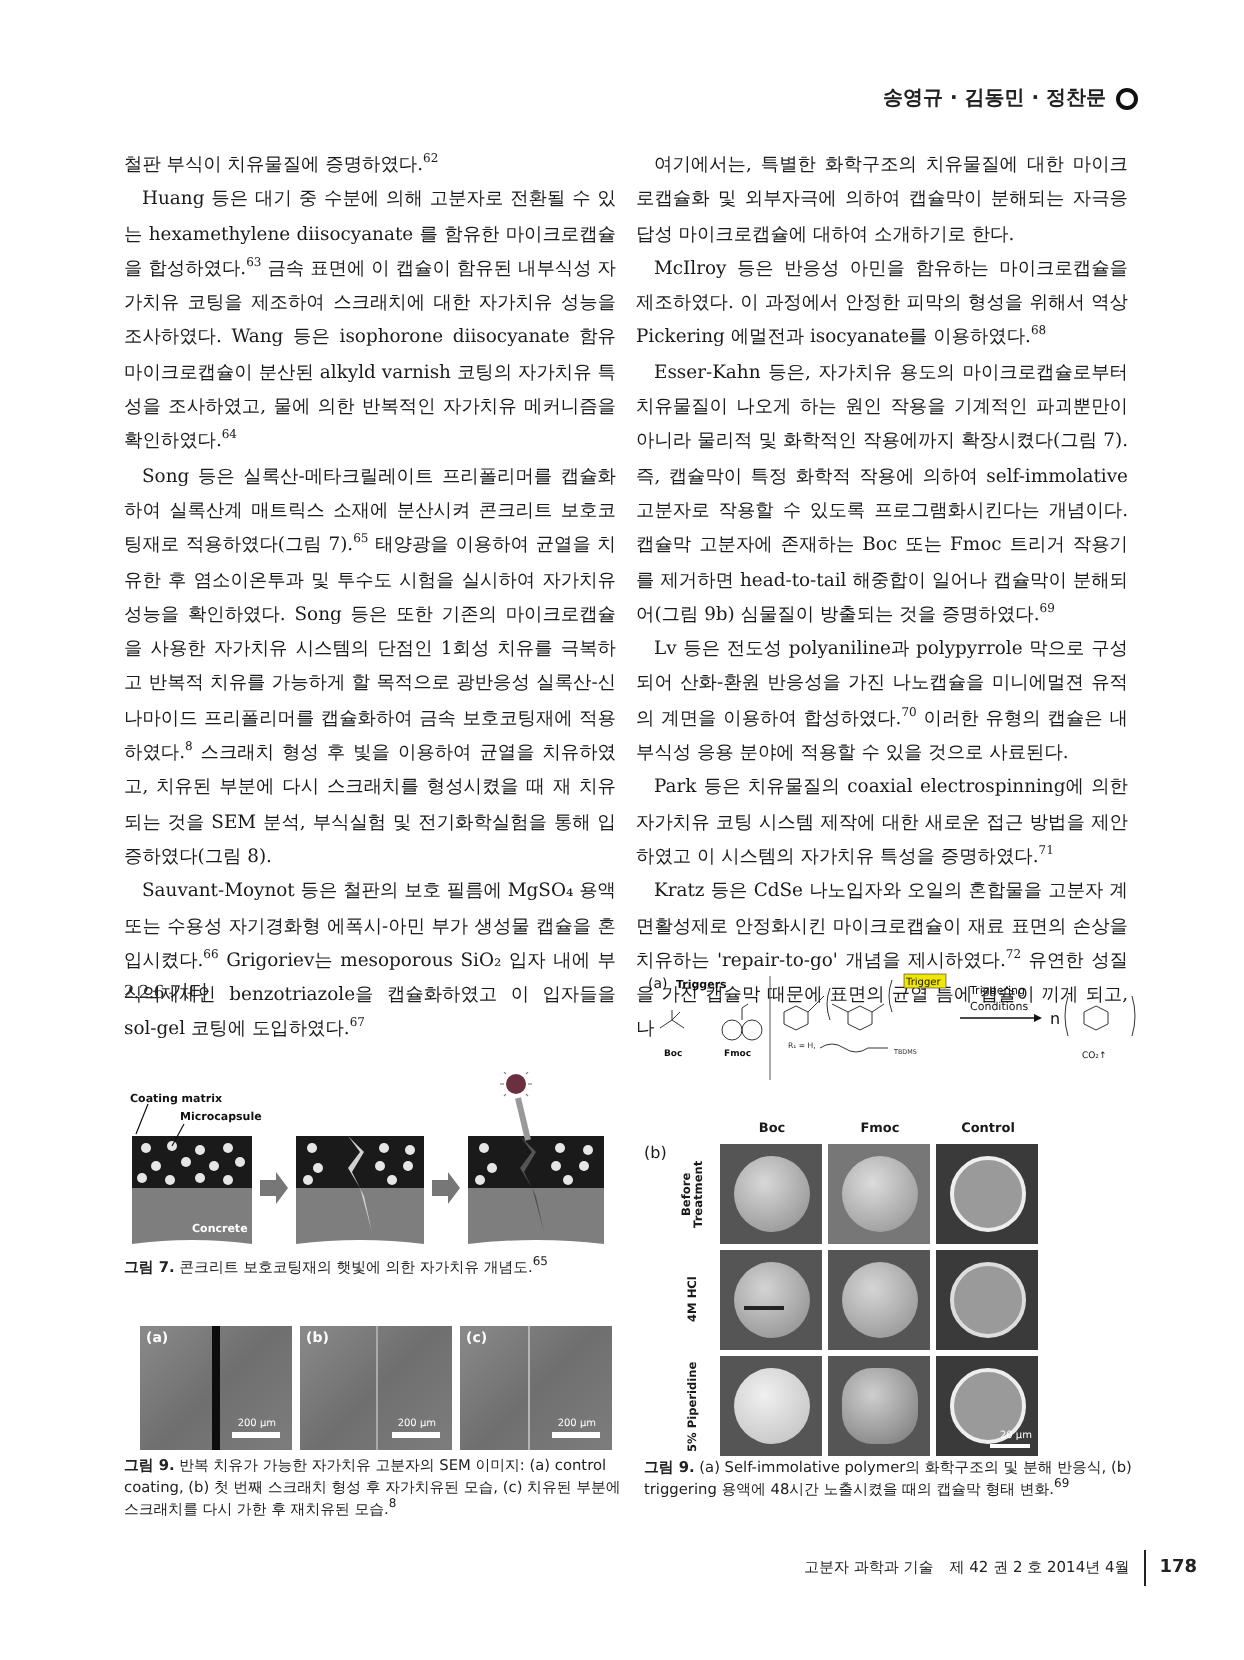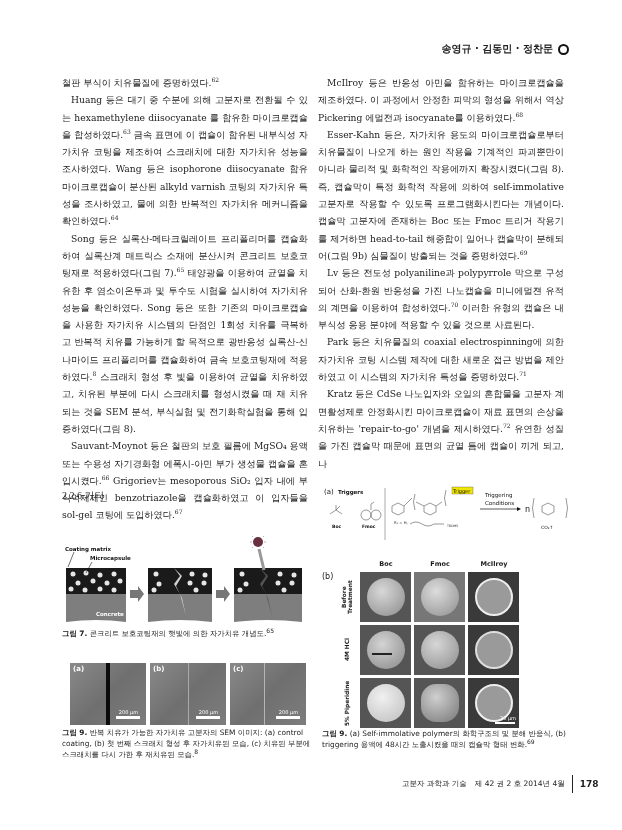--- a/index.html
+++ b/index.html
@@ -44,22 +44,23 @@
 </div>
 
 <div class="col left">
   <p><span>철판 부식이 치유물질에 증명하였다.</span><sup>62</sup></p>
   <p class="ind"><span>Huang 등은 대기 중 수분에 의해 고분자로 전환될 수 있는 hexamethylene diisocyanate 를 함유한 마이크로캡슐을 합성하였다.</span><sup>63</sup><span> 금속 표면에 이 캡슐이 함유된 내부식성 자가치유 코팅을 제조하여 스크래치에 대한 자가치유 성능을 조사하였다. Wang 등은 isophorone diisocyanate 함유 마이크로캡슐이 분산된 alkyld varnish 코팅의 자가치유 특성을 조사하였고, 물에 의한 반복적인 자가치유 메커니즘을 확인하였다.</span><sup>64</sup></p>
   <p class="ind"><span>Song 등은 실록산-메타크릴레이트 프리폴리머를 캡슐화하여 실록산계 매트릭스 소재에 분산시켜 콘크리트 보호코팅재로 적용하였다(그림 7).</span><sup>65</sup><span> 태양광을 이용하여 균열을 치유한 후 염소이온투과 및 투수도 시험을 실시하여 자가치유 성능을 확인하였다. Song 등은 또한 기존의 마이크로캡슐을 사용한 자가치유 시스템의 단점인 1회성 치유를 극복하고 반복적 치유를 가능하게 할 목적으로 광반응성 실록산-신나마이드 프리폴리머를 캡슐화하여 금속 보호코팅재에 적용하였다.</span><sup>8</sup><span> 스크래치 형성 후 빛을 이용하여 균열을 치유하였고, 치유된 부분에 다시 스크래치를 형성시켰을 때 재 치유되는 것을 SEM 분석, 부식실험 및 전기화학실험을 통해 입증하였다(그림 8).</span></p>
   <p class="ind"><span>Sauvant-Moynot 등은 철판의 보호 필름에 MgSO₄ 용액 또는 수용성 자기경화형 에폭시-아민 부가 생성물 캡슐을 혼입시켰다.</span><sup>66</sup><span> Grigoriev는 mesoporous SiO₂ 입자 내에 부식억제제인 benzotriazole을 캡슐화하였고 이 입자들을 sol-gel 코팅에 도입하였다.</span><sup>67</sup></p>
 </div>
 
 <div class="col right">
+  <p class="ind"><span>여기에서는, 특별한 화학구조의 치유물질에 대한 마이크로캡슐화 및 외부자극에 의하여 캡슐막이 분해되는 자극응답성 마이크로캡슐에 대하여 소개하기로 한다.</span></p>
   <p class="ind"><span>McIlroy 등은 반응성 아민을 함유하는 마이크로캡슐을 제조하였다. 이 과정에서 안정한 피막의 형성을 위해서 역상 Pickering 에멀전과 isocyanate를 이용하였다.</span><sup>68</sup></p>
-  <p class="ind"><span>Esser-Kahn 등은, 자가치유 용도의 마이크로캡슐로부터 치유물질이 나오게 하는 원인 작용을 기계적인 파괴뿐만이 아니라 물리적 및 화학적인 작용에까지 확장시켰다(그림 8). 즉, 캡슐막이 특정 화학적 작용에 의하여 self-immolative 고분자로 작용할 수 있도록 프로그램화시킨다는 개념이다. 캡슐막 고분자에 존재하는 Boc 또는 Fmoc 트리거 작용기를 제거하면 head-to-tail 해중합이 일어나 캡슐막이 분해되어(그림 9b) 심물질이 방출되는 것을 증명하였다.</span><sup>69</sup></p>
+  <p class="ind"><span>Esser-Kahn 등은, 자가치유 용도의 마이크로캡슐로부터 치유물질이 나오게 하는 원인 작용을 기계적인 파괴뿐만이 아니라 물리적 및 화학적인 작용에까지 확장시켰다(그림 7). 즉, 캡슐막이 특정 화학적 작용에 의하여 self-immolative 고분자로 작용할 수 있도록 프로그램화시킨다는 개념이다. 캡슐막 고분자에 존재하는 Boc 또는 Fmoc 트리거 작용기를 제거하면 head-to-tail 해중합이 일어나 캡슐막이 분해되어(그림 9b) 심물질이 방출되는 것을 증명하였다.</span><sup>69</sup></p>
   <p class="ind"><span>Lv 등은 전도성 polyaniline과 polypyrrole 막으로 구성되어 산화-환원 반응성을 가진 나노캡슐을 미니에멀젼 유적의 계면을 이용하여 합성하였다.</span><sup>70</sup><span> 이러한 유형의 캡슐은 내부식성 응용 분야에 적용할 수 있을 것으로 사료된다.</span></p>
   <p class="ind"><span>Park 등은 치유물질의 coaxial electrospinning에 의한 자가치유 코팅 시스템 제작에 대한 새로운 접근 방법을 제안하였고 이 시스템의 자가치유 특성을 증명하였다.</span><sup>71</sup></p>
   <p class="ind"><span>Kratz 등은 CdSe 나노입자와 오일의 혼합물을 고분자 계면활성제로 안정화시킨 마이크로캡슐이 재료 표면의 손상을 치유하는 'repair-to-go' 개념을 제시하였다.</span><sup>72</sup><span> 유연한 성질을 가진 캡슐막 때문에 표면의 균열 틈에 캡슐이 끼게 되고, 나</span></p>
 </div>
 
 <div class="sec-head">2.2.6 기타</div>
 
 <svg class="fig7" viewBox="0 0 246 90">
 
   <g>
@@ -190,21 +191,21 @@
       <path d="M244 14 Q247 24 244 34"></path>
     <path d="M220 22 L226 19 L232 22 L232 28 L226 31 L220 28 Z"></path>
   </g>
   <text x="219" y="45" font-family="DejaVu Sans, sans-serif" font-size="4.5" fill="#111">CO₂↑</text>
 </svg>
 
 <div class="fig9b-label">(b)</div>
 <div class="grid9">
   <div class="colhead" style="left:0;">Boc</div>
   <div class="colhead" style="left:54px;">Fmoc</div>
-  <div class="colhead" style="left:108px;">McIlroy</div>
+  <div class="colhead" style="left:108px;">Control</div>
   <div class="rowhead" style="top:2px;height:50px;">Before Treatment</div>
   <div class="rowhead" style="top:55px;height:50px;">4M HCl</div>
   <div class="rowhead" style="top:108px;height:50px;">5% Piperidine</div>
 
   <div class="cell" style="left:0;top:2px;">
       <div class="sphere" style="background:radial-gradient(circle at 40% 35%,#d8d8d8,#8a8a8a);"></div>
     </div>
   <div class="cell" style="left:54px;top:2px;background:#777;">
       <div class="sphere" style="background:radial-gradient(circle at 40% 35%,#dcdcdc,#8e8e8e);"></div>
     </div>

